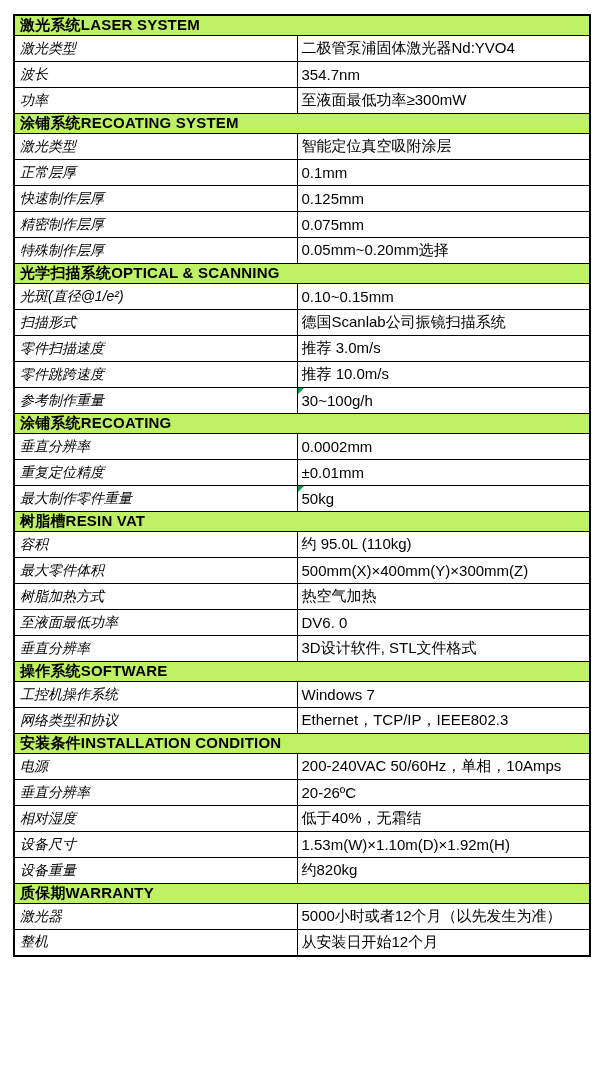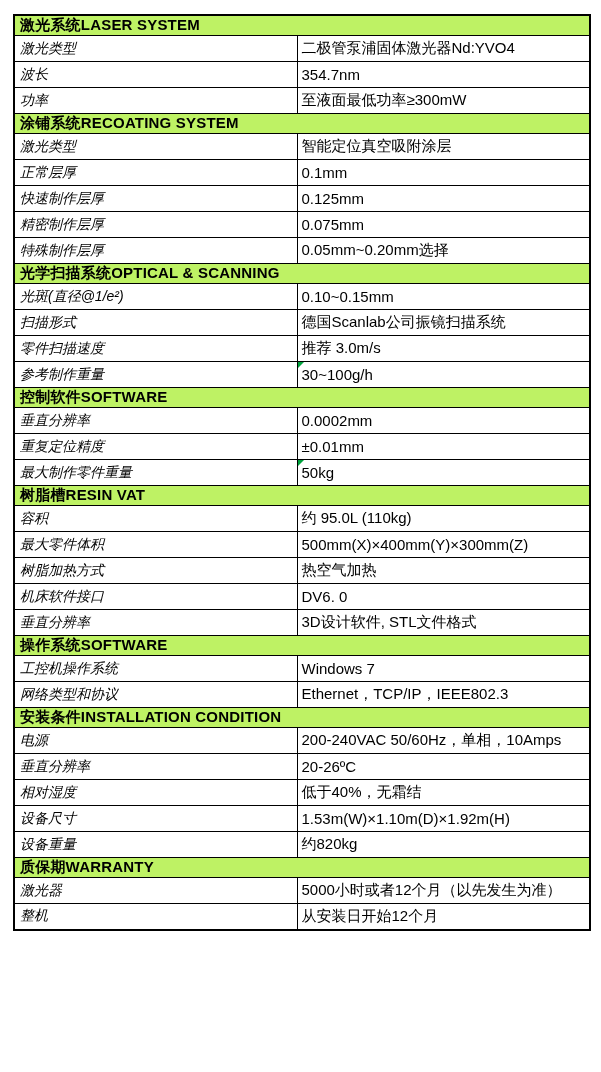--- a/index.html
+++ b/index.html
@@ -123,25 +123,29 @@
         </tr>
         <tr>
           <td class="label-cell">扫描形式</td>
           <td class="value-cell">德国Scanlab公司振镜扫描系统</td>
         </tr>
         <tr>
           <td class="label-cell">零件扫描速度</td>
           <td class="value-cell">推荐 3.0m/s</td>
         </tr>
         <tr>
+          <td class="label-cell">零件跳跨速度</td>
+          <td class="value-cell">推荐 10.0m/s</td>
+        </tr>
+        <tr>
           <td class="label-cell">参考制作重量</td>
           <td class="value-cell flagged">30~100g/h</td>
         </tr>
         <tr>
-          <td colspan="2" class="section-header">控制软件SOFTWARE</td>
+          <td colspan="2" class="section-header">涂铺系统RECOATING</td>
         </tr>
         <tr>
           <td class="label-cell">垂直分辨率</td>
           <td class="value-cell">0.0002mm</td>
         </tr>
         <tr>
           <td class="label-cell">重复定位精度</td>
           <td class="value-cell">±0.01mm</td>
         </tr>
         <tr>
@@ -157,21 +161,21 @@
         </tr>
         <tr>
           <td class="label-cell">最大零件体积</td>
           <td class="value-cell">500mm(X)×400mm(Y)×300mm(Z)</td>
         </tr>
         <tr>
           <td class="label-cell">树脂加热方式</td>
           <td class="value-cell">热空气加热</td>
         </tr>
         <tr>
-          <td class="label-cell">机床软件接口</td>
+          <td class="label-cell">至液面最低功率</td>
           <td class="value-cell">DV6. 0</td>
         </tr>
         <tr>
           <td class="label-cell">垂直分辨率</td>
           <td class="value-cell">3D设计软件, STL文件格式</td>
         </tr>
         <tr>
           <td colspan="2" class="section-header">操作系统SOFTWARE</td>
         </tr>
         <tr>

